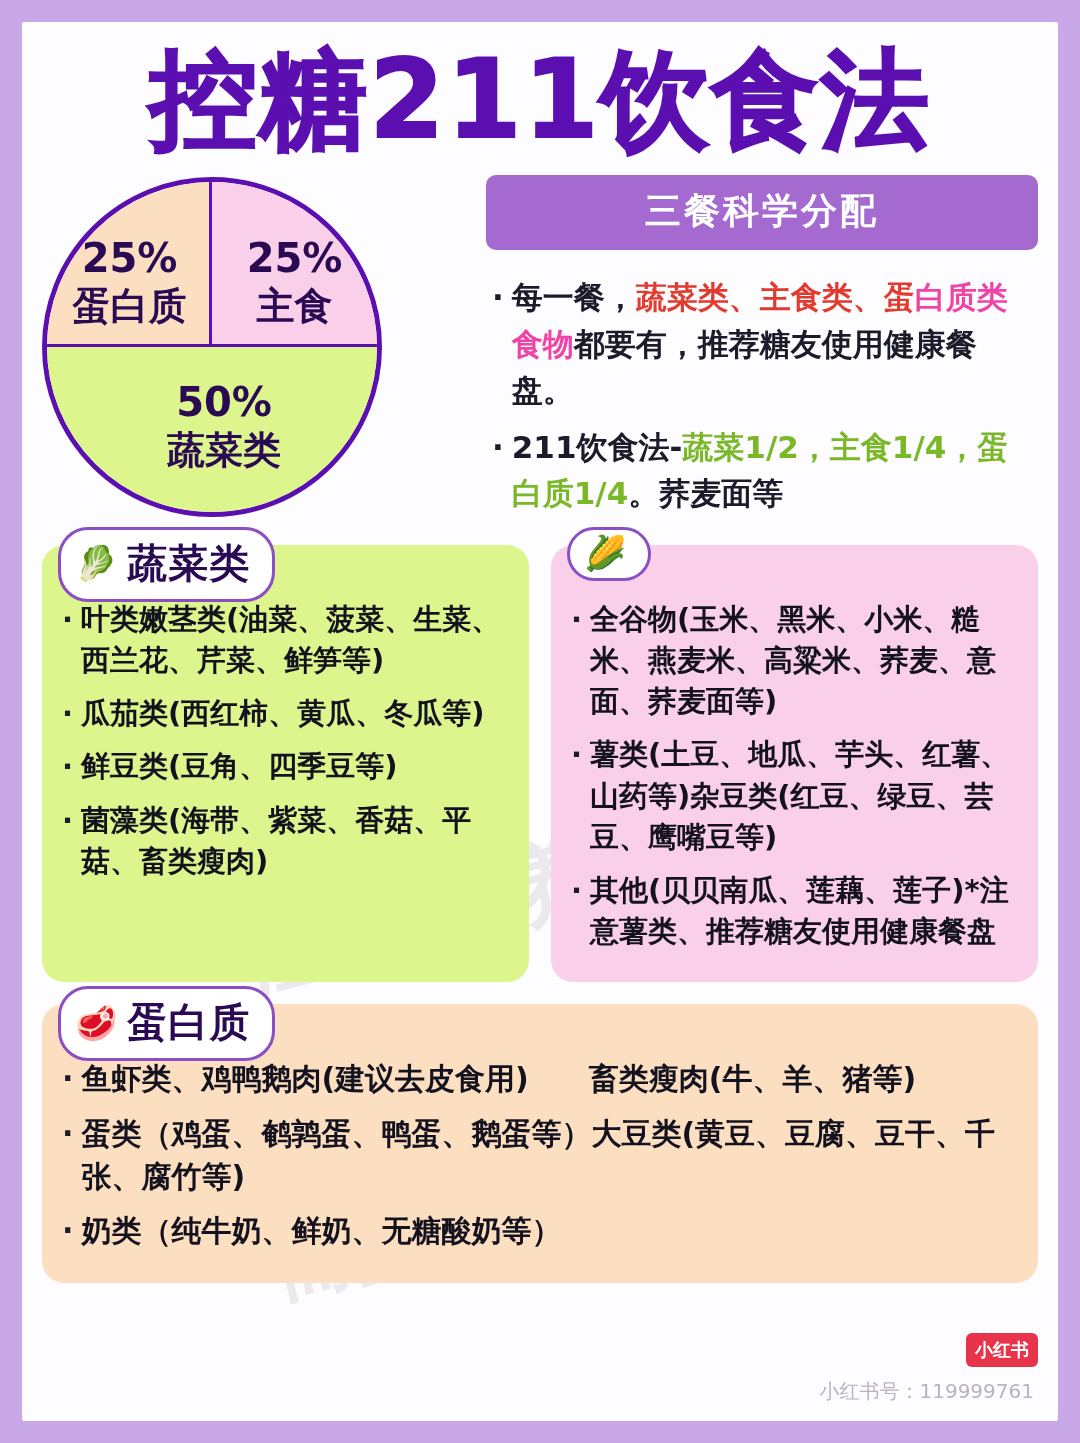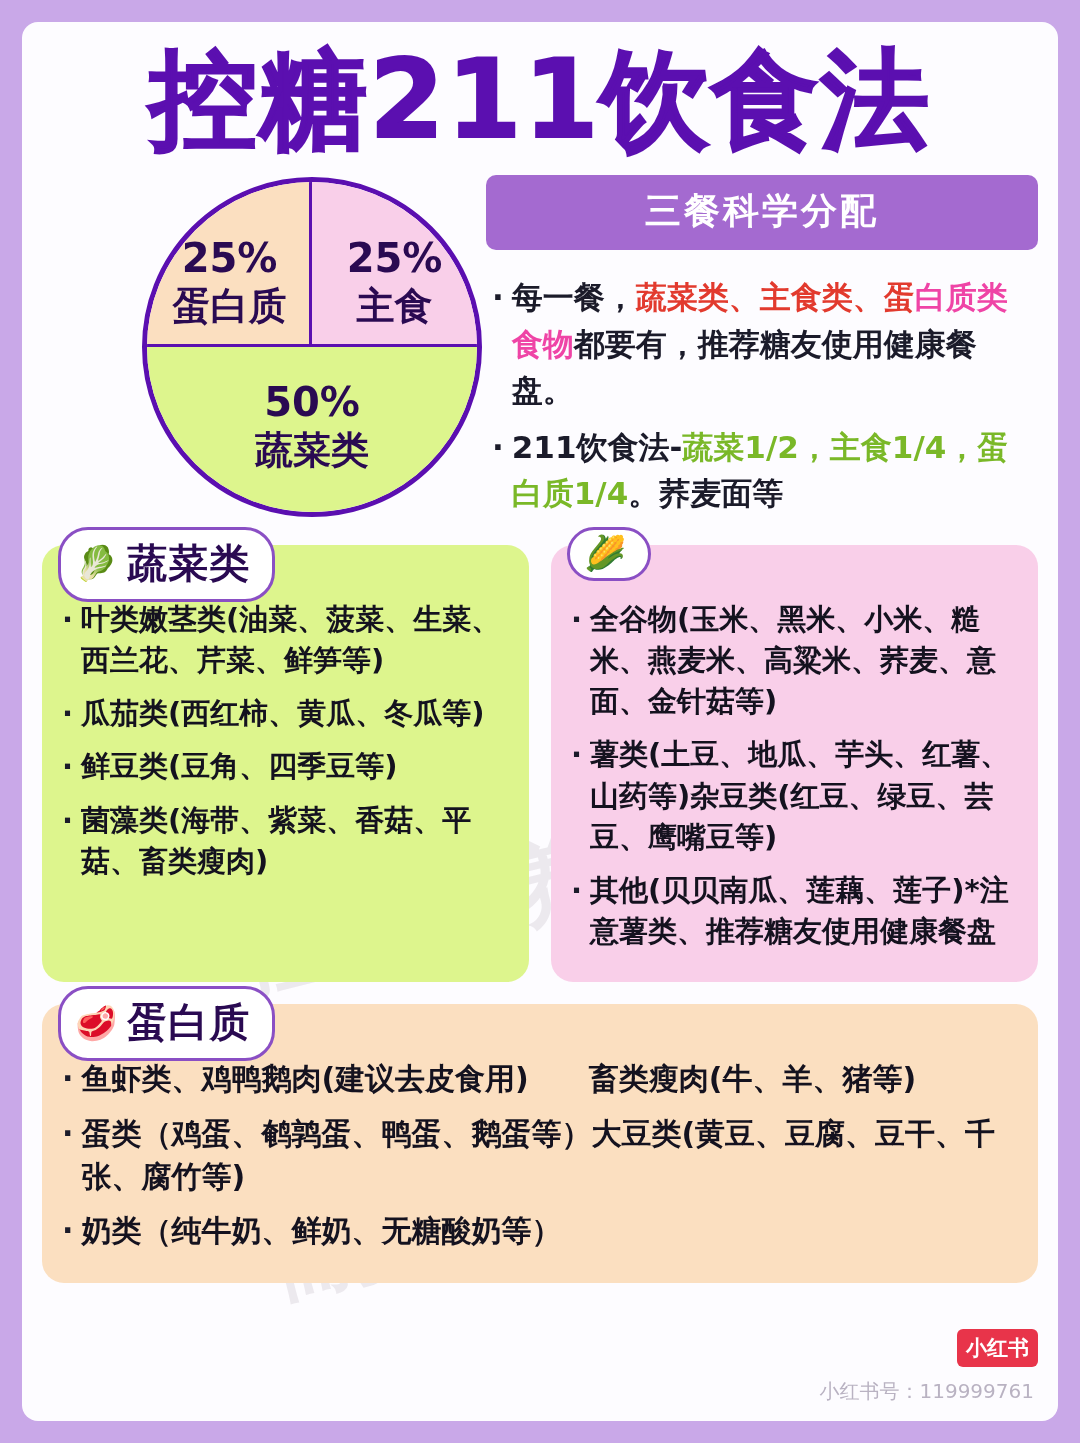--- a/index.html
+++ b/index.html
@@ -7,21 +7,21 @@
     width:1080px;height:1443px;
     background:#c9a8e8;
     font-family:"DejaVu Sans","Liberation Sans",sans-serif;
     overflow:hidden;
   }
   .page{
     position:absolute;
     left:22px;top:22px;
     width:1036px;height:1399px;
     background:#fdfcff;
-    border-radius:16px;
+    border-radius:2px;
     overflow:hidden;
   }
   
   .title{
     margin:14px 0 0 0;
     text-align:center;
     font-size:108px;
     line-height:1.18;
     font-weight:bold;
     color:#5b0fb0;
@@ -31,21 +31,21 @@
   
   .upper{
     position:relative;
     display:flex;
     padding:6px 20px 0 20px;
     box-sizing:border-box;
   }
   .pie-wrap{
     width:440px;
     display:flex;
-    justify-content:flex-end;
+    justify-content:flex-start;
     align-items:flex-start;
     padding-top:8px;
   }
   .pie{
     position:relative;
     width:340px;height:340px;
     border-radius:50%;
     border:5px solid #5b0fb0;
     box-sizing:border-box;
     overflow:hidden;
@@ -73,21 +73,21 @@
     position:absolute;
     text-align:center;
     color:#2a0a52;
     font-weight:bold;
     line-height:1.22;
   }
   .pie-label .pct{font-size:40px;display:block;}
   .pie-label .nm{font-size:38px;display:block;}
   .lbl-protein{left:0;top:52px;width:50%;}
   .lbl-staple{right:0;top:52px;width:50%;}
-  .lbl-veg{left:0;top:196px;width:100%;}
+  .lbl-veg{left:12px;top:196px;width:100%;}
 
   .right-col{
     flex:1;
     padding-left:4px;
     padding-top:6px;
   }
   .ribbon{
     background:#a46ad0;
     color:#ffffff;
     font-size:36px;
@@ -186,21 +186,21 @@
     white-space:nowrap;
   }
   .wm .w1{left:210px;top:820px;}
   .wm .w2{left:250px;top:1170px;font-size:78px;}
 
   .badge{
     position:absolute;
     right:20px;bottom:54px;
     background:#e8344a;
     color:#fff;
-    font-size:21px;
+    font-size:18px;
     padding:5px 9px;
     border-radius:6px;
     font-weight:bold;
   }
   .footnote{
     position:absolute;
     right:24px;bottom:16px;
     color:#b9b2c2;
     font-size:20px;
     margin-top:45px;
@@ -287,21 +287,21 @@
           <span>菌藻类(海带、紫菜、香菇、平菇、畜类瘦肉)</span>
         </div>
     </div>
 
     <div class="card card-staple">
       <div class="chip">
         <span class="ico">🌽</span>
       </div>
       <div class="li">
           <span class="dot">·</span>
-          <span>全谷物(玉米、黑米、小米、糙米、燕麦米、高粱米、荞麦、意面、金针菇等)</span>
+          <span>全谷物(玉米、黑米、小米、糙米、燕麦米、高粱米、荞麦、意面、荞麦面等)</span>
         </div>
       <div class="li">
           <span class="dot">·</span>
           <span>薯类(土豆、地瓜、芋头、红薯、山药等)杂豆类(红豆、绿豆、芸豆、鹰嘴豆等)</span>
         </div>
       <div class="li">
           <span class="dot">·</span>
           <span>其他(贝贝南瓜、莲藕、莲子)*注意薯类、推荐糖友使用健康餐盘</span>
         </div>
     </div>

